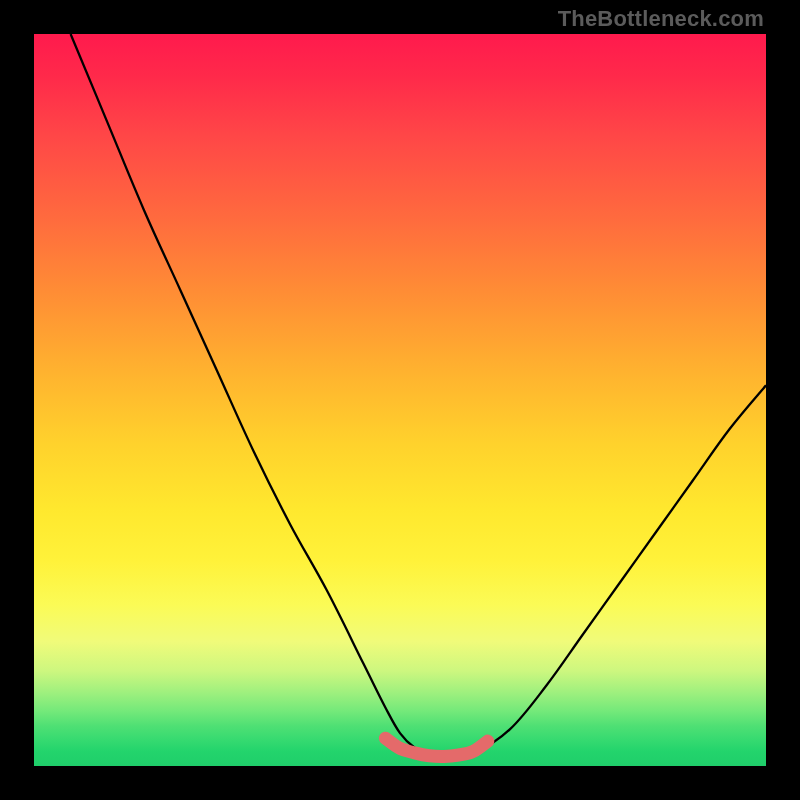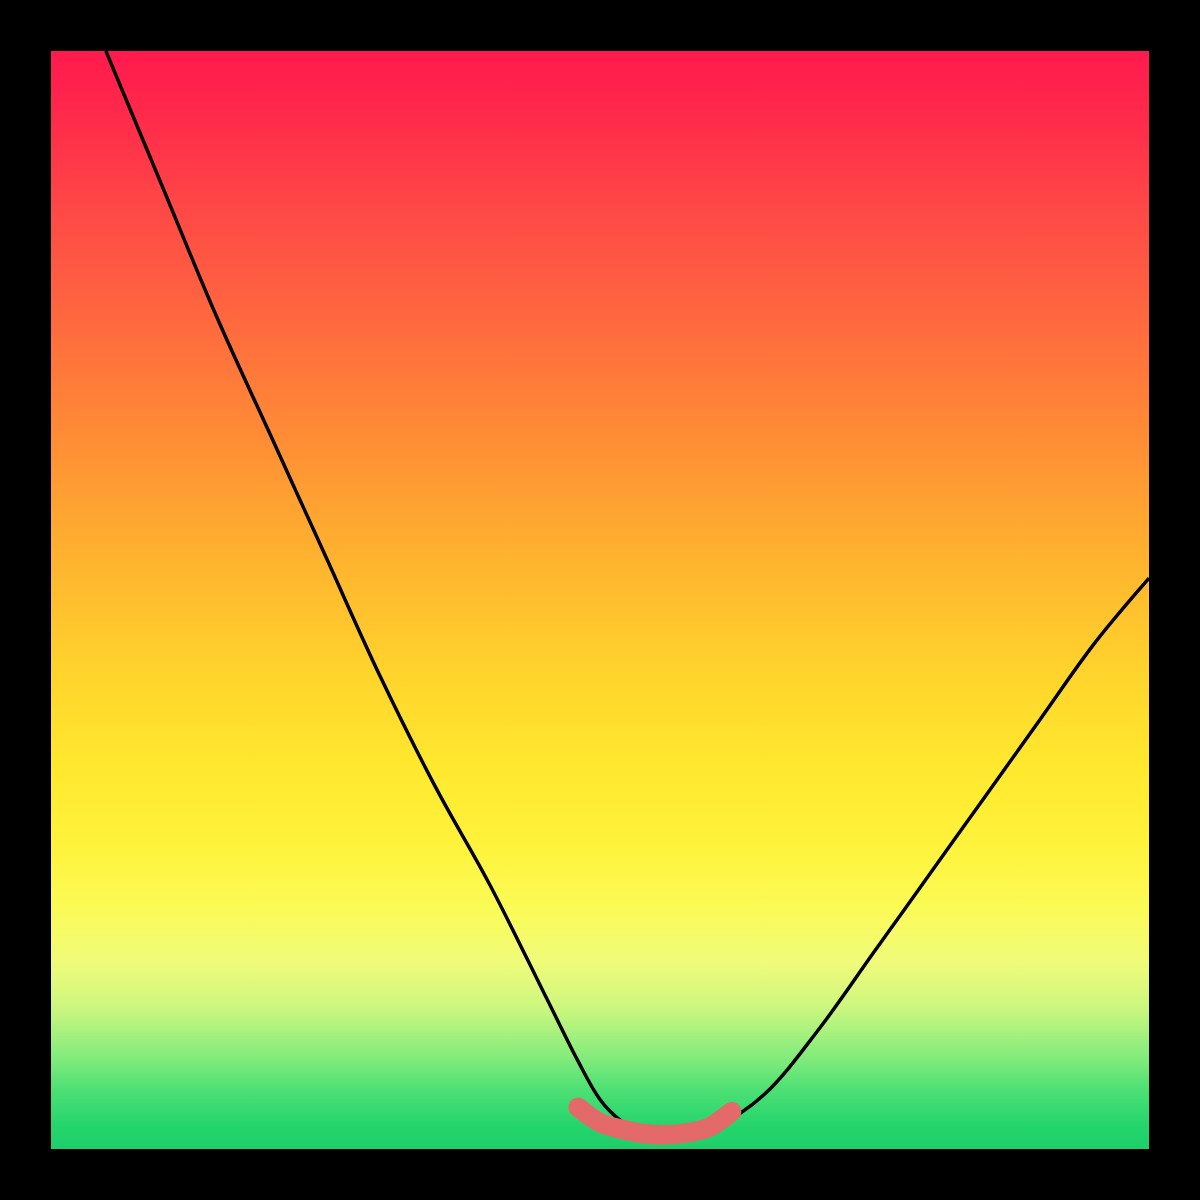--- a/index.html
+++ b/index.html
@@ -55,20 +55,21 @@
     font-size: 22px;
     font-weight: 600;
     color: #5b5b5b;
     letter-spacing: 0.2px;
   }
 </style>
 </head>
 <body>
 
 <div class="frame">
+  <div class="watermark">TheBottleneck.com</div>
 
   <div class="plot-area">
     <div class="gradient-bg"></div>
 
     <svg class="curve-svg" viewBox="0 0 732 732" preserveAspectRatio="none">
       <g>
         <path id="main-curve" fill="none" stroke="#000000" stroke-width="2.3" d="M 36.60 0.00 C 43.19 15.81, 60.02 56.22, 73.20 87.84 C 86.38 119.46, 96.62 145.38, 109.80 175.68 C 122.98 205.98, 133.22 227.21, 146.40 256.20 C 159.58 285.19, 169.82 307.73, 183.00 336.72 C 196.18 365.71, 206.42 389.57, 219.60 417.24 C 232.78 444.91, 243.02 465.41, 256.20 490.44 C 269.38 515.47, 279.62 531.29, 292.80 556.32 C 305.98 581.35, 318.86 608.44, 329.40 629.52 C 339.94 650.60, 344.77 660.92, 351.36 673.44 C 357.95 685.96, 360.73 691.81, 366.00 699.06 C 371.27 706.31, 375.37 709.88, 380.64 713.70 C 385.91 717.52, 390.01 718.71, 395.28 720.29 C 400.55 721.87, 404.65 722.09, 409.92 722.48 C 415.19 722.88, 419.29 722.88, 424.56 722.48 C 429.83 722.09, 429.98 725.16, 439.20 720.29 C 448.42 715.41, 462.62 707.79, 475.80 695.40 C 488.98 683.01, 499.22 668.61, 512.40 651.48 C 525.58 634.35, 535.82 618.69, 549.00 600.24 C 562.18 581.79, 572.42 567.45, 585.60 549.00 C 598.78 530.55, 609.02 516.21, 622.20 497.76 C 635.38 479.31, 645.62 464.97, 658.80 446.52 C 671.98 428.07, 682.22 412.41, 695.40 395.28 C 708.58 378.15, 725.41 359.27, 732.00 351.36"></path>
       </g>
       <g>
         <path id="highlight-curve" fill="none" stroke="#e46a6a" stroke-width="13" stroke-linecap="round" stroke-linejoin="round" d="M 351.36 704.18 C 354.00 706.03, 360.73 711.80, 366.00 714.43 C 371.27 717.07, 375.37 717.51, 380.64 718.82 C 385.91 720.14, 390.01 721.09, 395.28 721.75 C 400.55 722.41, 404.65 722.62, 409.92 722.48 C 415.19 722.35, 419.29 721.94, 424.56 721.02 C 429.83 720.10, 433.93 719.86, 439.20 717.36 C 444.47 714.86, 451.20 708.96, 453.84 707.11"></path>

